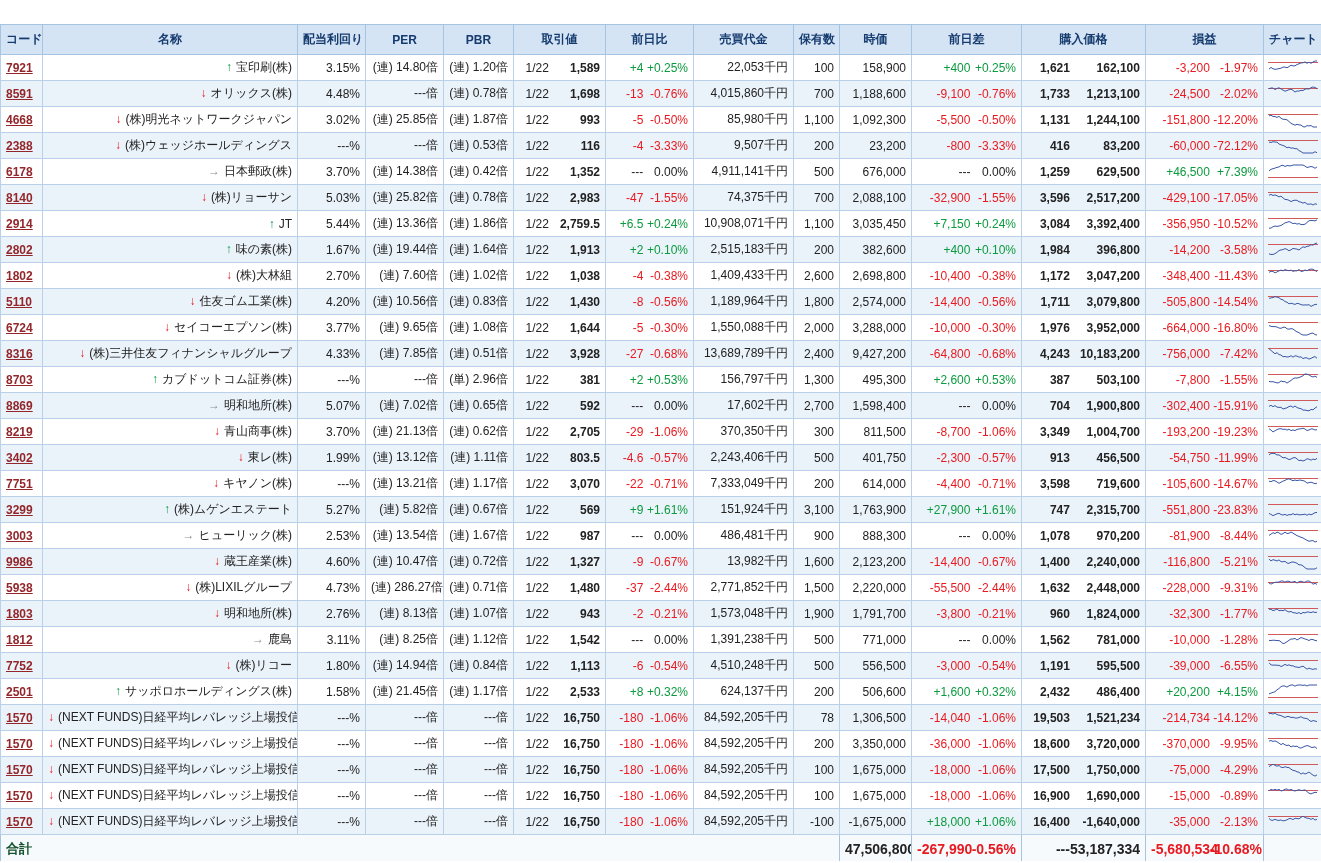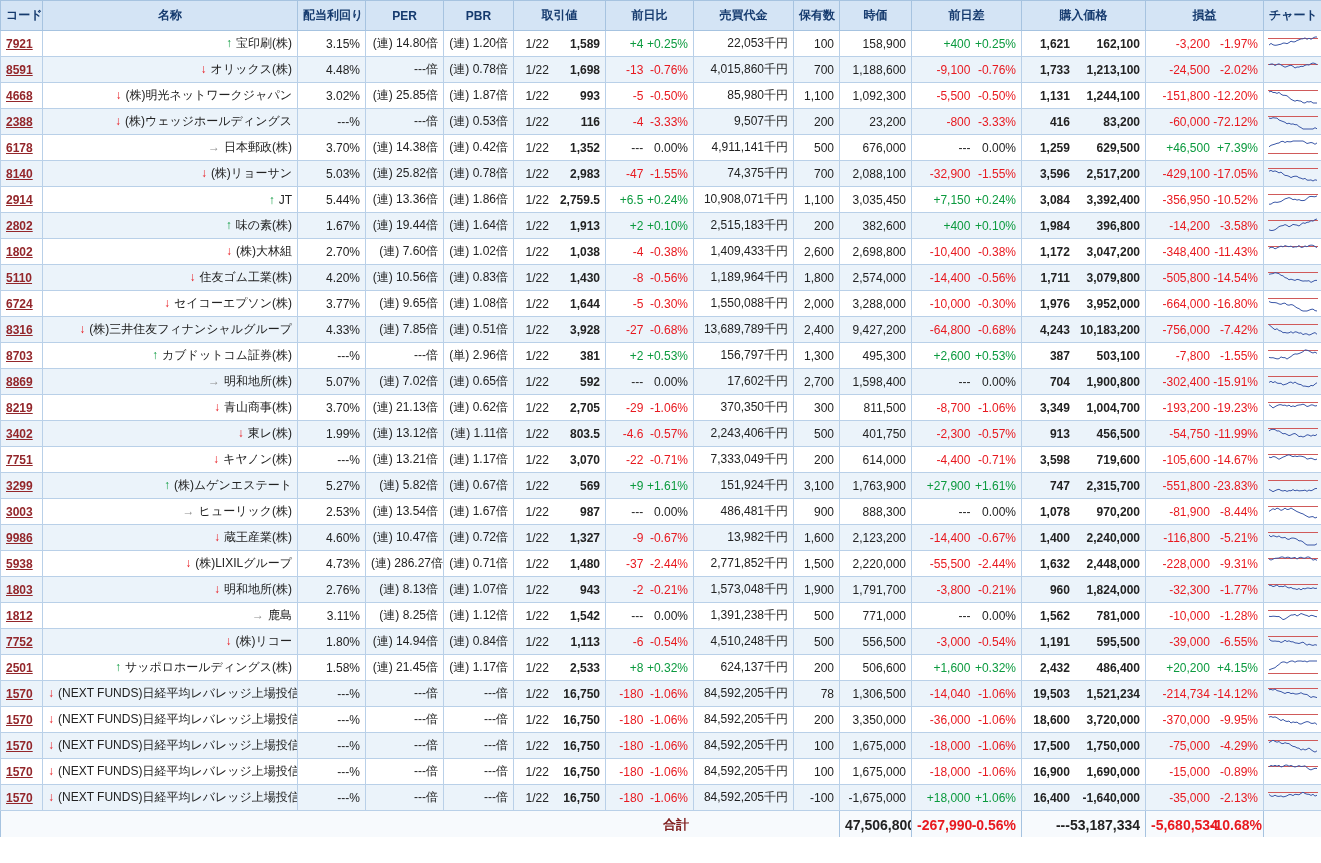--- a/index.html
+++ b/index.html
@@ -1,21 +1,21 @@
 <!DOCTYPE html>
 <html><head>
 <meta charset="utf-8">
 <style>
   * { box-sizing: border-box; }
   html, body { margin: 0; padding: 0; }
   body {
     width: 1321px; height: 863px; background: #ffffff;
     font-family: "Liberation Sans", "DejaVu Sans", sans-serif;
   }
-  .page { width: 1321px; height: 837px; display: flex; flex-direction: column; overflow: hidden; }
+  .page { width: 1321px; height: 837px; display: flex; flex-direction: column; overflow: hidden; margin-top: 24px; }
 
   table { border-collapse: collapse; table-layout: fixed; width: 1321px; height: 855px; }
   th, td {
     border: 1px solid #b9d0e8; padding: 0 5px; font-size: 12px;
     white-space: nowrap; overflow: hidden;
   }
   thead th {
     background: #d4e4f5; color: #153a6e; font-weight: bold; height: 30px;
     border-color: #a6c3e0; font-size: 12px; text-align: center;
   }
@@ -42,21 +42,21 @@
   .c-buy    .p1 { width: 38%; } .c-buy    .p2 { width: 62%; font-weight: bold; }
   .c-pl     .p1 { width: 55%; } .c-pl     .p2 { width: 45%; }
 
   .c-chart { text-align: center; padding: 0 2px; }
   .c-chart svg { vertical-align: middle; display: inline-block; }
 
   tfoot td {
     background: #f7fafd; height: 28px; font-size: 14px; font-weight: bold;
     color: #222; border-color: #a6c3e0;
   }
-  .foot-label { text-align: right; padding-right: 150px; color: #7f1d1d; font-size: 13px; }
+  .foot-label { text-align: left; padding-right: 150px; color: #14532d; font-size: 13px; }
 
   .bottom-bar { flex: 1; background: #202f55; }
 </style>
 </head>
 <body>
 
 <div class="page">
   <table>
     <colgroup>
       <col style="width:42px">

